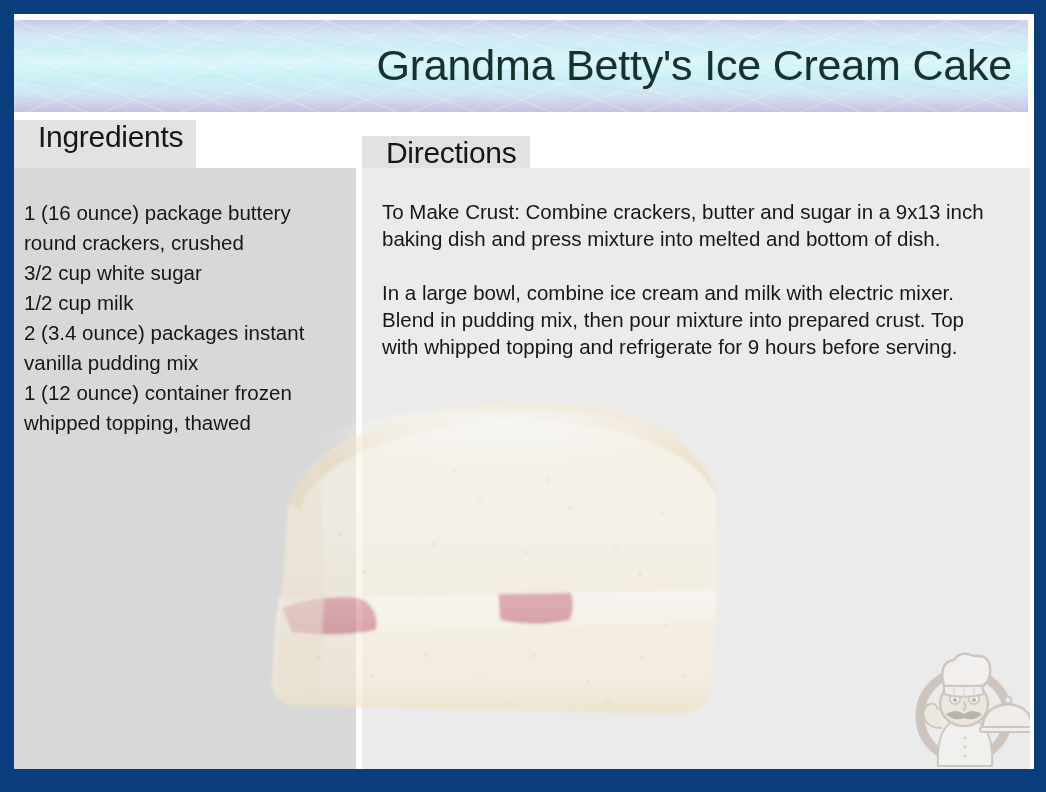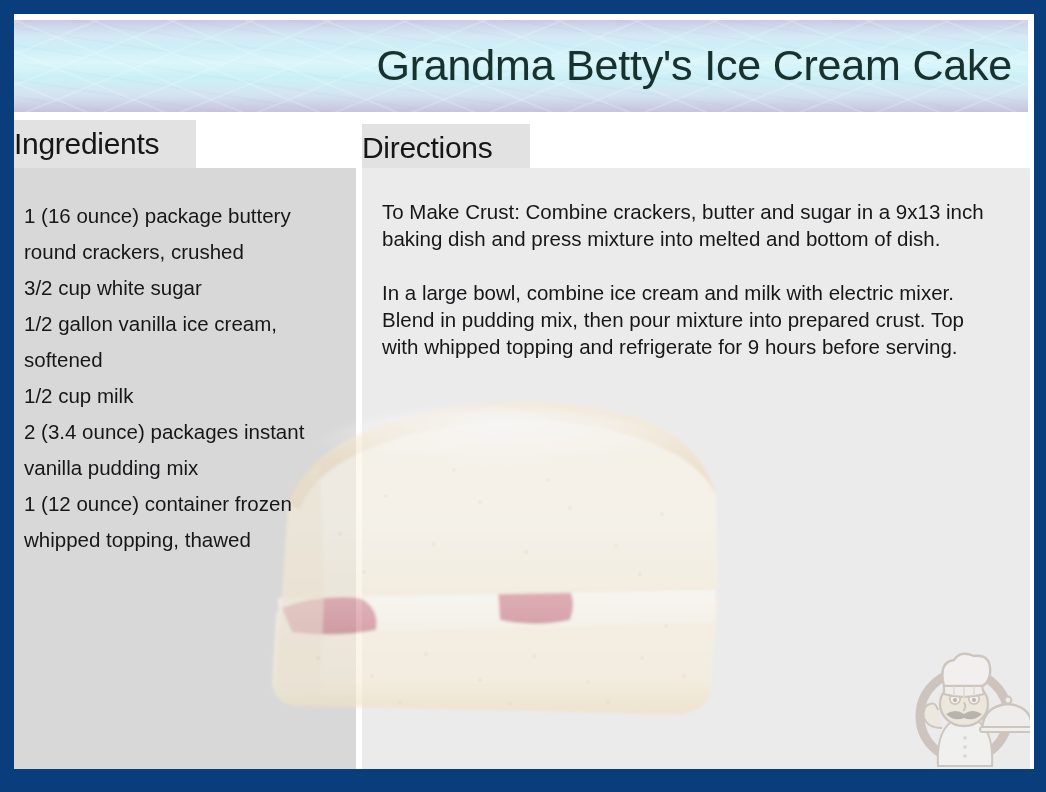--- a/index.html
+++ b/index.html
@@ -96,32 +96,31 @@
     white-space: nowrap;
     text-shadow: 0 0 1px rgba(22,49,46,.25);
   }
 
   
   .tab {
     position: absolute;
     height: 48px;
     background: #e2e2e2;
     display: flex;
-    align-items: center;
-    padding-left: 0;
+    padding-left: 24px;
   }
   .tab-label {
     font-size: 30px;
     font-weight: 400;
     color: #161616;
     letter-spacing: -0.3px;
     white-space: nowrap;
   }
   #tab-ingredients { left: 0px;   top: 106px; width: 182px; }
-  #tab-directions  { left: 348px; top: 110px; width: 168px; }
+  #tab-directions  { left: 348px; top: 122px; width: 168px; }
 
   
   .panel {
     position: absolute;
     top: 154px;
     height: 614px;
     overflow: hidden;
   }
   #panel-ingredients {
     left: 0px;
@@ -137,21 +136,21 @@
   .panel-inner {
     position: relative;
     z-index: 3;
     padding: 30px 16px 0 10px;
   }
 
   
   #ing-list {
     list-style: none;
     font-size: 20.5px;
-    line-height: 36px;
+    line-height: 30px;
     color: #17171a;
   }
   #ing-list li { margin: 0; }
 
   
   #dir-body {
     font-size: 20.5px;
     line-height: 27px;
     color: #17171a;
     padding-left: 10px;
@@ -204,21 +203,20 @@
 
     <div class="tab" id="tab-directions">
       <span class="tab-label">Directions</span>
     </div>
 
     <div class="panel" id="panel-ingredients">
       <div class="panel-inner">
         <ul id="ing-list">
           <li>1 (16 ounce) package buttery round crackers, crushed</li>
           <li>3/2 cup white sugar</li>
-          <li>1/2 gallon vanilla ice cream, softened</li>
           <li>1/2 cup milk</li>
           <li>2 (3.4 ounce) packages instant vanilla pudding mix</li>
           <li>1 (12 ounce) container frozen whipped topping, thawed</li>
         </ul>
       </div>
     </div>
 
     <div class="panel" id="panel-directions">
       <div class="panel-inner">
         <div id="dir-body">

